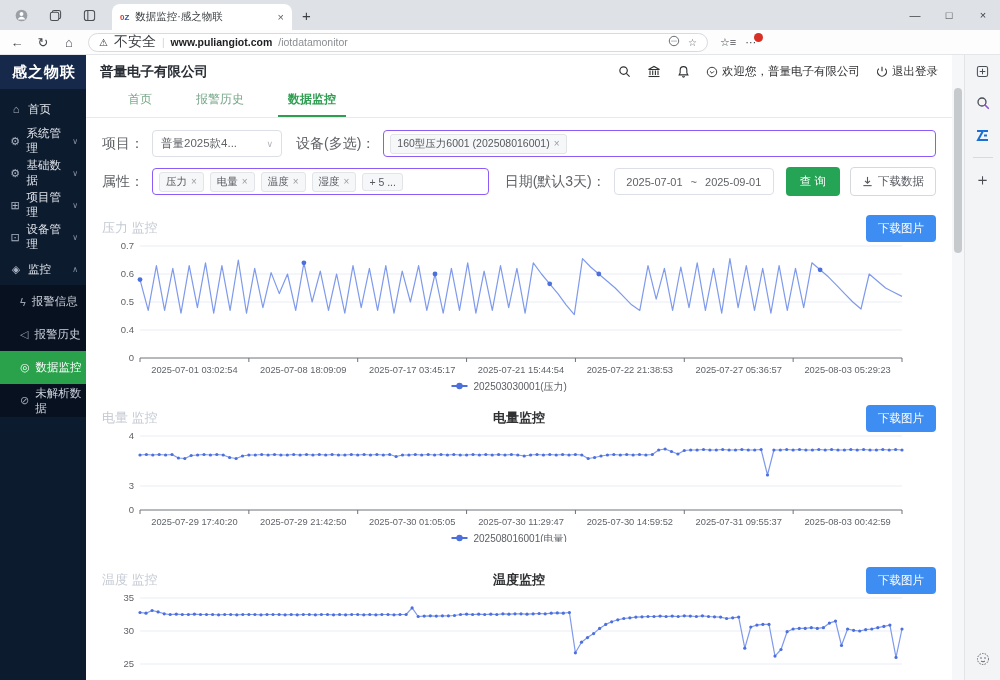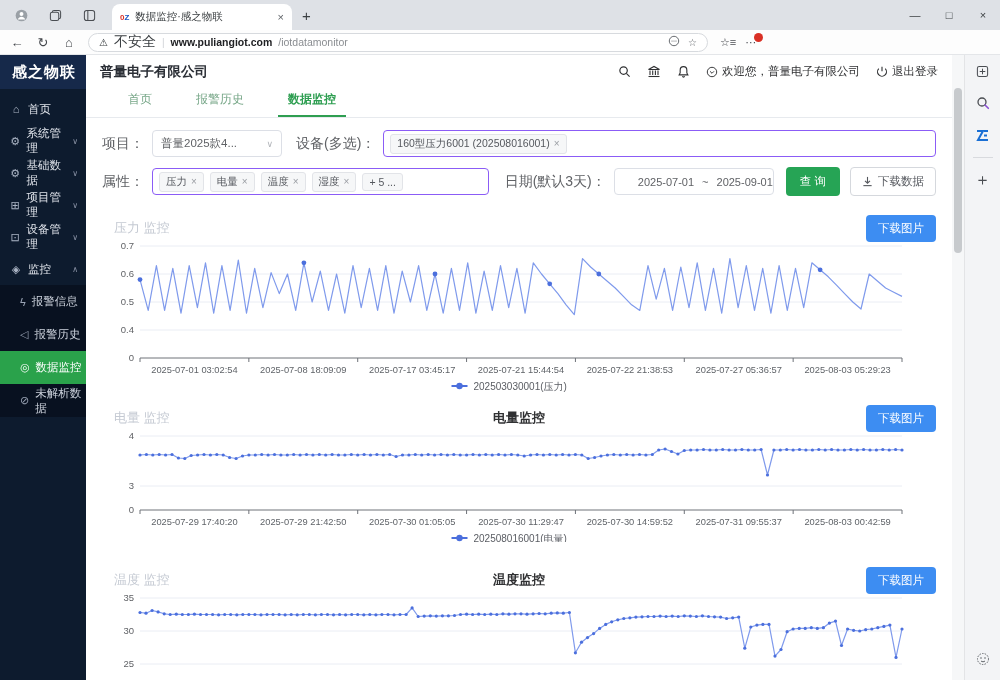--- a/index.html
+++ b/index.html
@@ -66,27 +66,27 @@
 
   .filters { padding:12px 16px 8px 16px; }
   .f-row { display:flex; align-items:center; margin-bottom:10px; }
   .f-label { font-size:14px; color:#606266; margin-right:8px; white-space:nowrap; }
   .select-box { width:130px; height:27px; border:1px solid #dcdfe6; border-radius:4px; display:flex; align-items:center; padding:11px 8px; font-size:11.5px; color:#606266; }
   .select-box .chev { margin-left:auto; color:#b0b3b8; font-size:9px; }
   .tag-input { flex:1; min-height:27px; border:1px solid #8b5cf6; border-radius:4px; display:flex; align-items:center; padding:2px 6px; gap:6px; }
   .chip { background:#f6f7f8; border:1px solid #e2e4e8; border-radius:3px; font-size:10.5px; color:#55585e; padding:2px 6px; display:flex; align-items:center; gap:4px; white-space:nowrap; }
   .chip .x { color:#9a9da3; font-size:10px; }
   .attr-box { width:335px; }
-  .date-box { width:160px; height:27px; border:1px solid #dcdfe6; border-radius:4px; display:flex; align-items:center; justify-content:flex-end; gap:8px; font-size:11px; color:#606266; }
+  .date-box { width:160px; height:27px; border:1px solid #dcdfe6; border-radius:4px; display:flex; align-items:center; justify-content:center; gap:8px; font-size:11px; color:#606266; }
   .btn-query { background:#26a455; color:#fff; border:none; border-radius:4px; font-size:11.5px; padding:7px 14px; margin-left:12px; font-family:inherit; }
   .btn-dl { background:#fff; color:#55585e; border:1px solid #d5d8dd; border-radius:4px; font-size:11.5px; padding:6px 11px; margin-left:10px; display:flex; align-items:center; gap:5px; font-family:inherit; }
 
   .chart-card { padding:0 16px; margin-top:2px; }
   .chart-head { height:24px; display:flex; align-items:center; position:relative; }
-  .panel-label { font-size:13px; color:#c5cad3;margin-left:12px; }
+  .panel-label { font-size:13px; color:#c5cad3; }
   .chart-title { position:absolute; left:0; right:0; text-align:center; font-size:13px; font-weight:bold; color:#303133; }
   .btn-img { margin-left:auto; background:#3d8df2; color:#fff; border:none; border-radius:4px; font-size:11.5px; padding:6px 12px; position:relative; z-index:1; font-family:inherit; }
   .plot { display:block; }
   .gap1 { height:12px; } .gap2 { height:24px; }
 </style>
 </head>
 <body>
 
 <div class="tabstrip">
   <div class="ts-icon">

